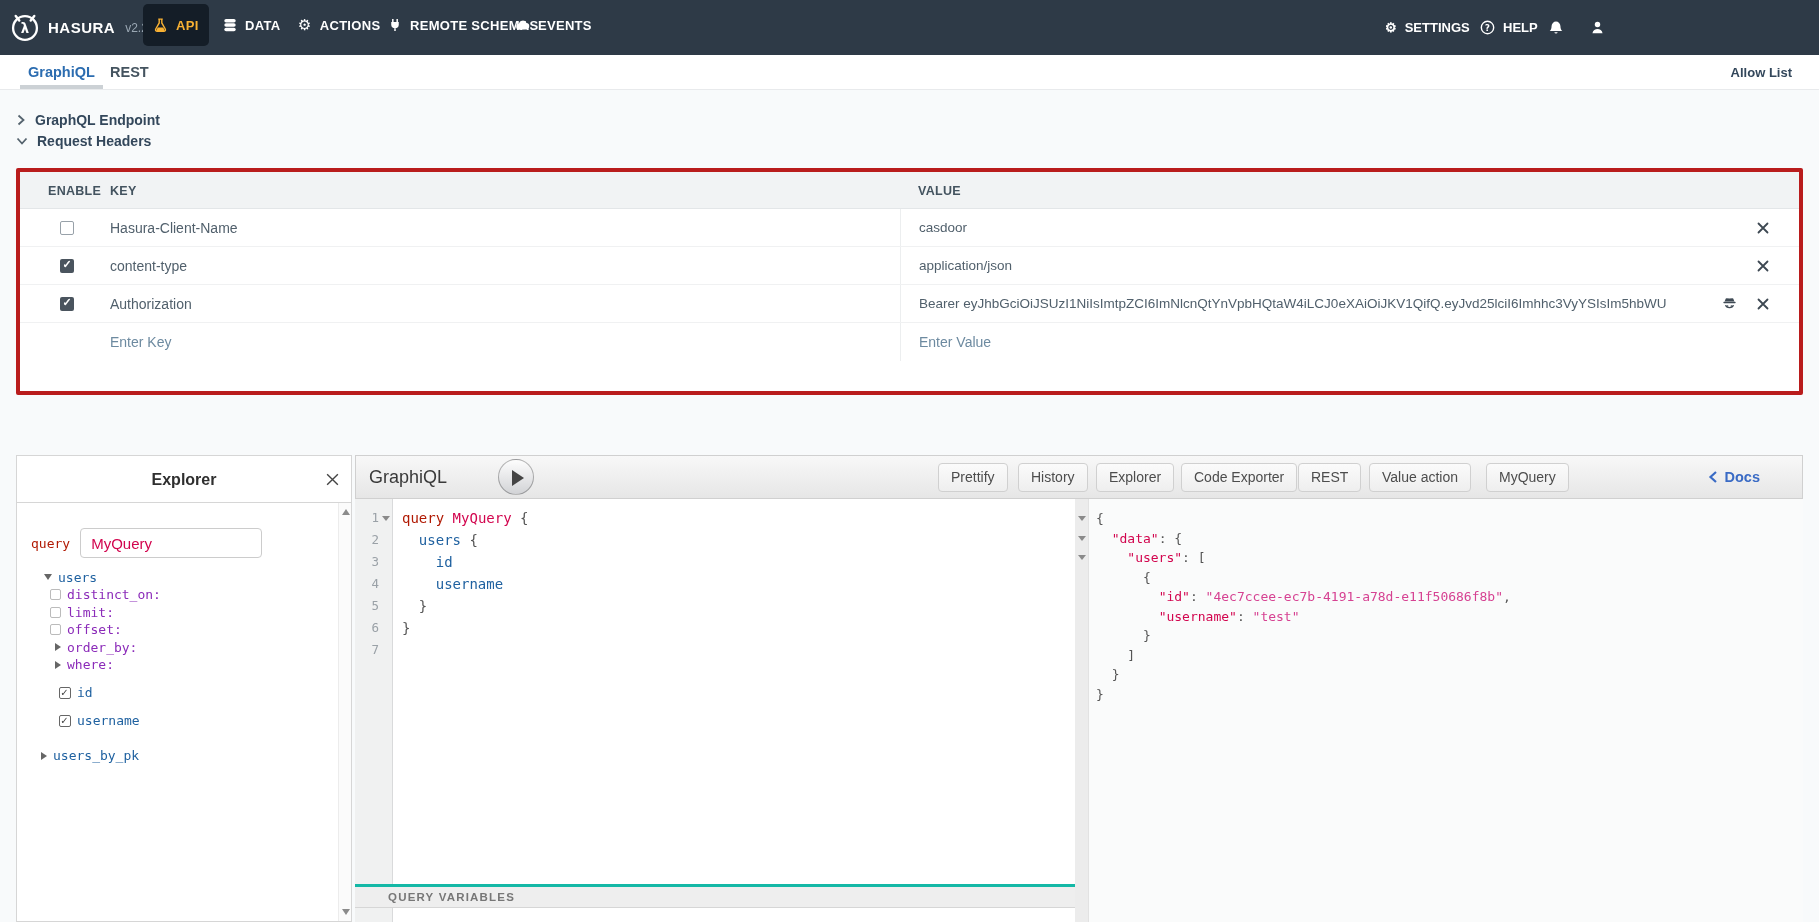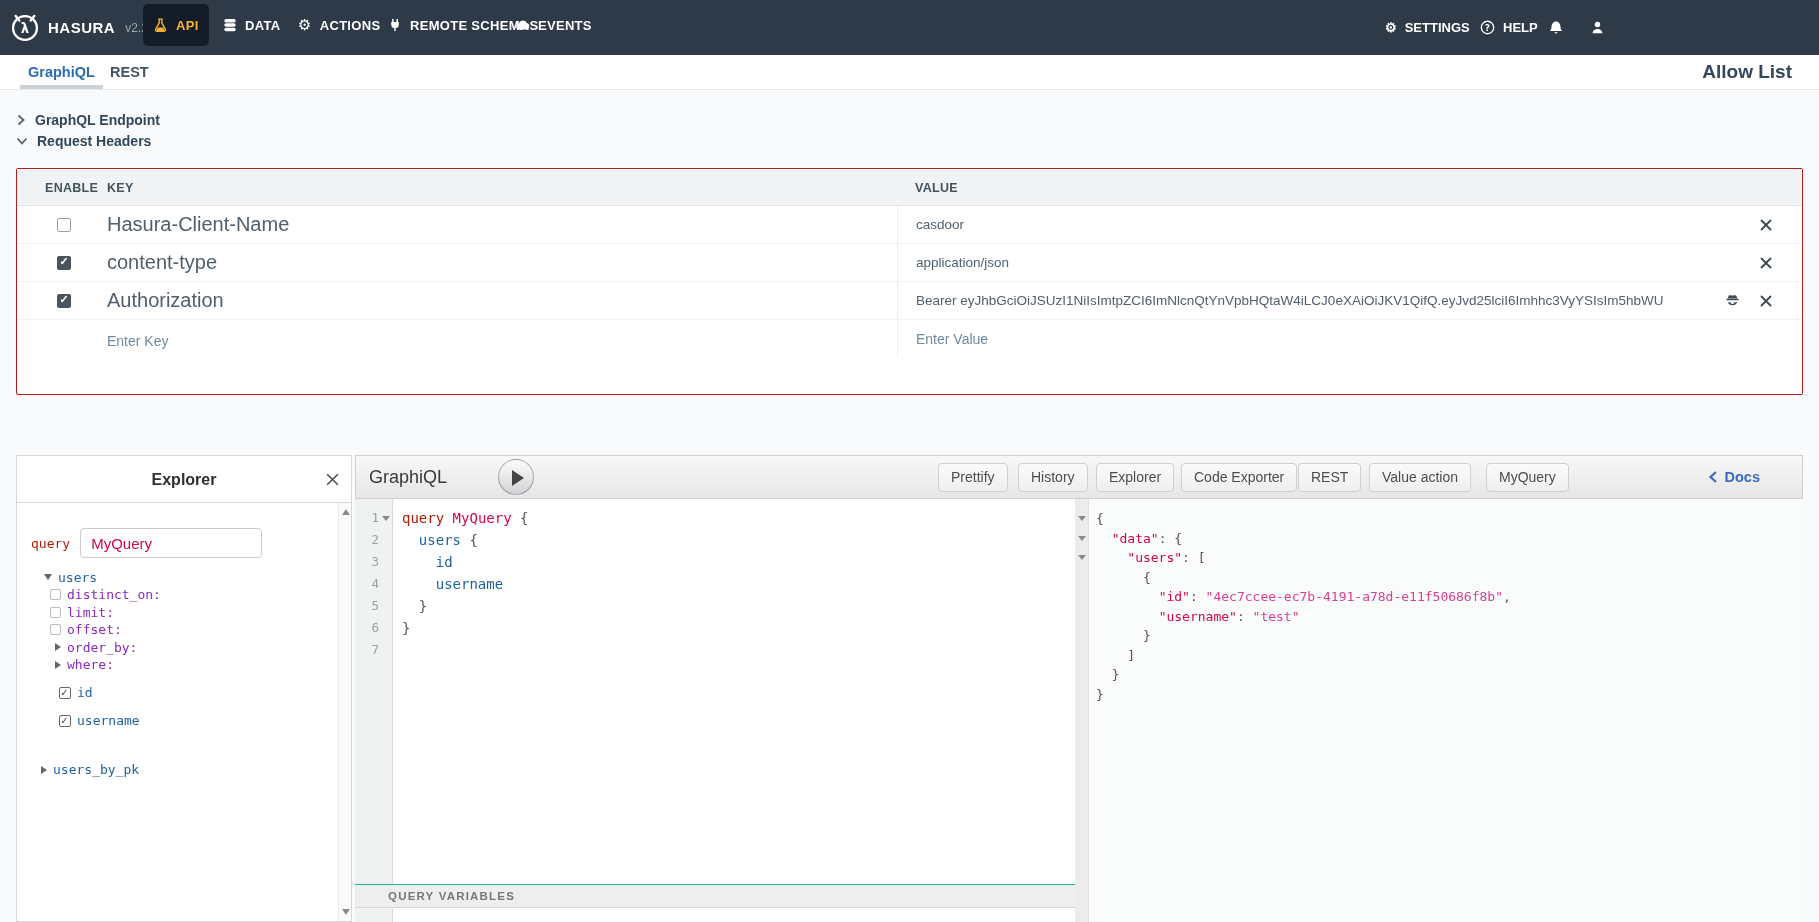--- a/index.html
+++ b/index.html
@@ -20,40 +20,40 @@
   .nav-right-item{position:absolute;top:0;height:55px;display:flex;align-items:center;gap:8px;
             color:#fff;font-weight:bold;font-size:13px;cursor:pointer;}
 
   
   .tabbar{position:absolute;left:0;top:55px;width:100%;height:35px;background:#fff;border-bottom:1px solid #e8eaec;}
   .tab{position:absolute;top:0;height:34px;display:flex;align-items:center;font-size:14.5px;font-weight:bold;
        color:#44535f;cursor:pointer;}
   .tab.active{color:#2b6cb0;}
   .tab.active .underline{position:absolute;left:-8px;right:-8px;bottom:0;height:4px;background:#ccd1d5;}
   .allow-list{position:absolute;right:27px;top:0;height:34px;display:flex;align-items:center;
-       font-size:19px;font-weight:bold;color:#33475b;cursor:pointer;}
+       font-size:13px;font-weight:bold;color:#33475b;cursor:pointer;}
 
   
   .section-row{position:absolute;left:16px;height:22px;display:flex;align-items:center;gap:9px;
        font-size:14px;font-weight:bold;color:#33475b;cursor:pointer;}
 
   
   .hdr-table{position:absolute;left:16px;top:168px;width:1787px;height:227px;background:#fff;
-       border:1px solid #b91c1c;border-radius:2px;}
+       border:4px solid #b91c1c;border-radius:2px;}
   .hdr-table .thead{position:relative;height:37px;background:#f1f3f4;border-bottom:1px solid #e3e6e8;}
   .col-label{position:absolute;top:0;height:37px;display:flex;align-items:center;
        font-size:12.5px;font-weight:bold;color:#43535f;letter-spacing:.3px;}
   .hdr-row{position:relative;height:38px;border-bottom:1px solid #f0f1f2;display:flex;align-items:center;}
   .hdr-row:last-child{border-bottom:none;}
   .cb{position:absolute;left:40px;width:14px;height:14px;border-radius:2px;cursor:pointer;}
   .cb.off{border:1.5px solid #98a1a9;background:#fff;}
   .cb.on{background:#4a545e;}
   .cb.on::after{content:"✓";position:absolute;left:2.5px;top:-0.5px;color:#fff;font-size:11px;font-weight:bold;}
   .key-input{position:absolute;left:90px;width:700px;border:none;background:transparent;outline:none;
-       font-family:"Liberation Sans",sans-serif;font-size:20px;color:#51606c;padding:0;}
+       font-family:"Liberation Sans",sans-serif;font-size:14px;color:#51606c;padding:0;}
   .val-cell{position:absolute;left:880px;right:0;top:0;bottom:0;border-left:1px solid #eceeef;
        display:flex;align-items:center;padding-left:18px;}
   .val-input{border:none;background:transparent;outline:none;width:800px;
        font-family:"Liberation Sans",sans-serif;font-size:13.5px;color:#51606c;padding:0;}
   .val-input.masked{font-size:12px;letter-spacing:2px;font-weight:bold;color:#3f4a54;}
   ::placeholder{color:#6d8aa0;opacity:1;font-size:14px;}
   .row-icon{position:absolute;top:50%;transform:translateY(-50%);cursor:pointer;line-height:0;}
   .icon-x{right:30px;}
   .icon-extra{right:62px;}
 
@@ -63,21 +63,21 @@
   .explorer-title{position:absolute;left:0;right:0;top:0;height:47px;display:flex;align-items:center;justify-content:center;
        font-size:16px;font-weight:bold;color:#2f2f2f;}
   .explorer-close{position:absolute;right:8px;top:12px;width:22px;height:22px;display:flex;align-items:center;justify-content:center;cursor:pointer;}
   .query-row{position:absolute;left:14px;top:72px;display:flex;align-items:center;gap:10px;}
   .query-kw{font-family:"DejaVu Sans Mono",monospace;font-size:13px;color:#B11A04;}
   .query-name-input{width:182px;height:30px;border:1px solid #ccc;border-radius:4px;outline:none;
        padding:0 10px;font-family:"Liberation Sans",sans-serif;font-size:15px;color:#D2054E;background:#fff;}
   .tree{position:absolute;left:0;top:112px;right:16px;font-family:"DejaVu Sans Mono",monospace;font-size:13px;}
   .tree-row{display:flex;align-items:center;gap:6px;cursor:pointer;}
   .tree-row.t-root{padding-left:27px;height:18px;color:#1F61A0;}
-  .tree-row.t-root2{padding-left:24px;height:18px;margin-top:31px;color:#1F61A0;}
+  .tree-row.t-root2{padding-left:24px;height:18px;margin-top:17px;color:#1F61A0;}
   .tree-row.t-arg{padding-left:33px;height:17.5px;color:#8B2BB9;}
   .tree-row.t-argx{padding-left:38px;height:17.5px;color:#8B2BB9;}
   .tree-row.t-field{padding-left:42px;height:18px;margin:10px 0;color:#1F61A0;}
   .tri-down{width:0;height:0;border-left:4.5px solid transparent;border-right:4.5px solid transparent;border-top:6px solid #666;}
   .tri-right{width:0;height:0;border-top:4.5px solid transparent;border-bottom:4.5px solid transparent;border-left:6px solid #666;}
   .tcb{position:relative;width:12px;height:12px;border:1px solid #999;border-radius:2px;background:#fff;flex:none;}
   .tcb.small{width:11px;height:11px;border-color:#bbb;}
   .tcb.on{border-color:#666;}
   .tcb.on::after{content:"✓";position:absolute;left:1px;top:-2px;color:#3c3c3c;font-size:11px;}
   .expl-scroll{position:absolute;right:0;top:47px;bottom:0;width:13px;background:#fbfbfb;border-left:1px solid #ececec;}
@@ -101,21 +101,21 @@
 
   .editor-pane{position:absolute;left:355px;top:499px;width:720px;bottom:0;background:#fff;}
   .editor-gutter{position:absolute;left:0;top:0;bottom:0;width:38px;background:#f0f1f1;border-right:1px solid #d9dadb;}
   .code-lines{position:absolute;left:0;top:8px;right:0;}
   .code-line{display:flex;height:22px;line-height:22px;}
   .ln{width:24px;text-align:right;font-family:"DejaVu Sans Mono",monospace;font-size:12.5px;color:#9aa1a7;flex:none;}
   .fold-cell{width:14px;flex:none;display:flex;align-items:center;justify-content:center;}
   .fold-tri{width:0;height:0;border-left:4px solid transparent;border-right:4px solid transparent;border-top:5.5px solid #8a8a8a;}
   .code-text{font-family:"DejaVu Sans Mono",monospace;font-size:14px;white-space:pre;padding-left:9px;}
   .vars-bar{position:absolute;left:0;right:0;top:385px;height:24px;background:#eee;
-       border-top:1px solid #14b8a6;border-bottom:1px solid #d6d6d6;display:flex;align-items:center;cursor:row-resize;}
+       border-top:3px solid #14b8a6;border-bottom:1px solid #d6d6d6;display:flex;align-items:center;cursor:row-resize;}
   .vars-title{padding-left:33px;font-size:11.5px;font-weight:bold;color:#777;letter-spacing:1.2px;}
 
   .result-pane{position:absolute;left:1075px;top:499px;width:728px;bottom:0;background:#fafbfb;}
   .result-gutter{position:absolute;left:0;top:0;bottom:0;width:14px;background:#ececec;border-right:1px solid #e2e2e2;}
   .result-gutter-rows{position:absolute;left:0;top:10px;width:14px;}
   .rg-row{height:19.5px;display:flex;align-items:center;justify-content:center;}
   .result-lines{position:absolute;left:21px;top:10px;right:0;}
   .result-line{height:19.5px;line-height:19.5px;font-family:"DejaVu Sans Mono",monospace;font-size:13px;white-space:pre;}
 
   .c-kw{color:#B11A04;}

